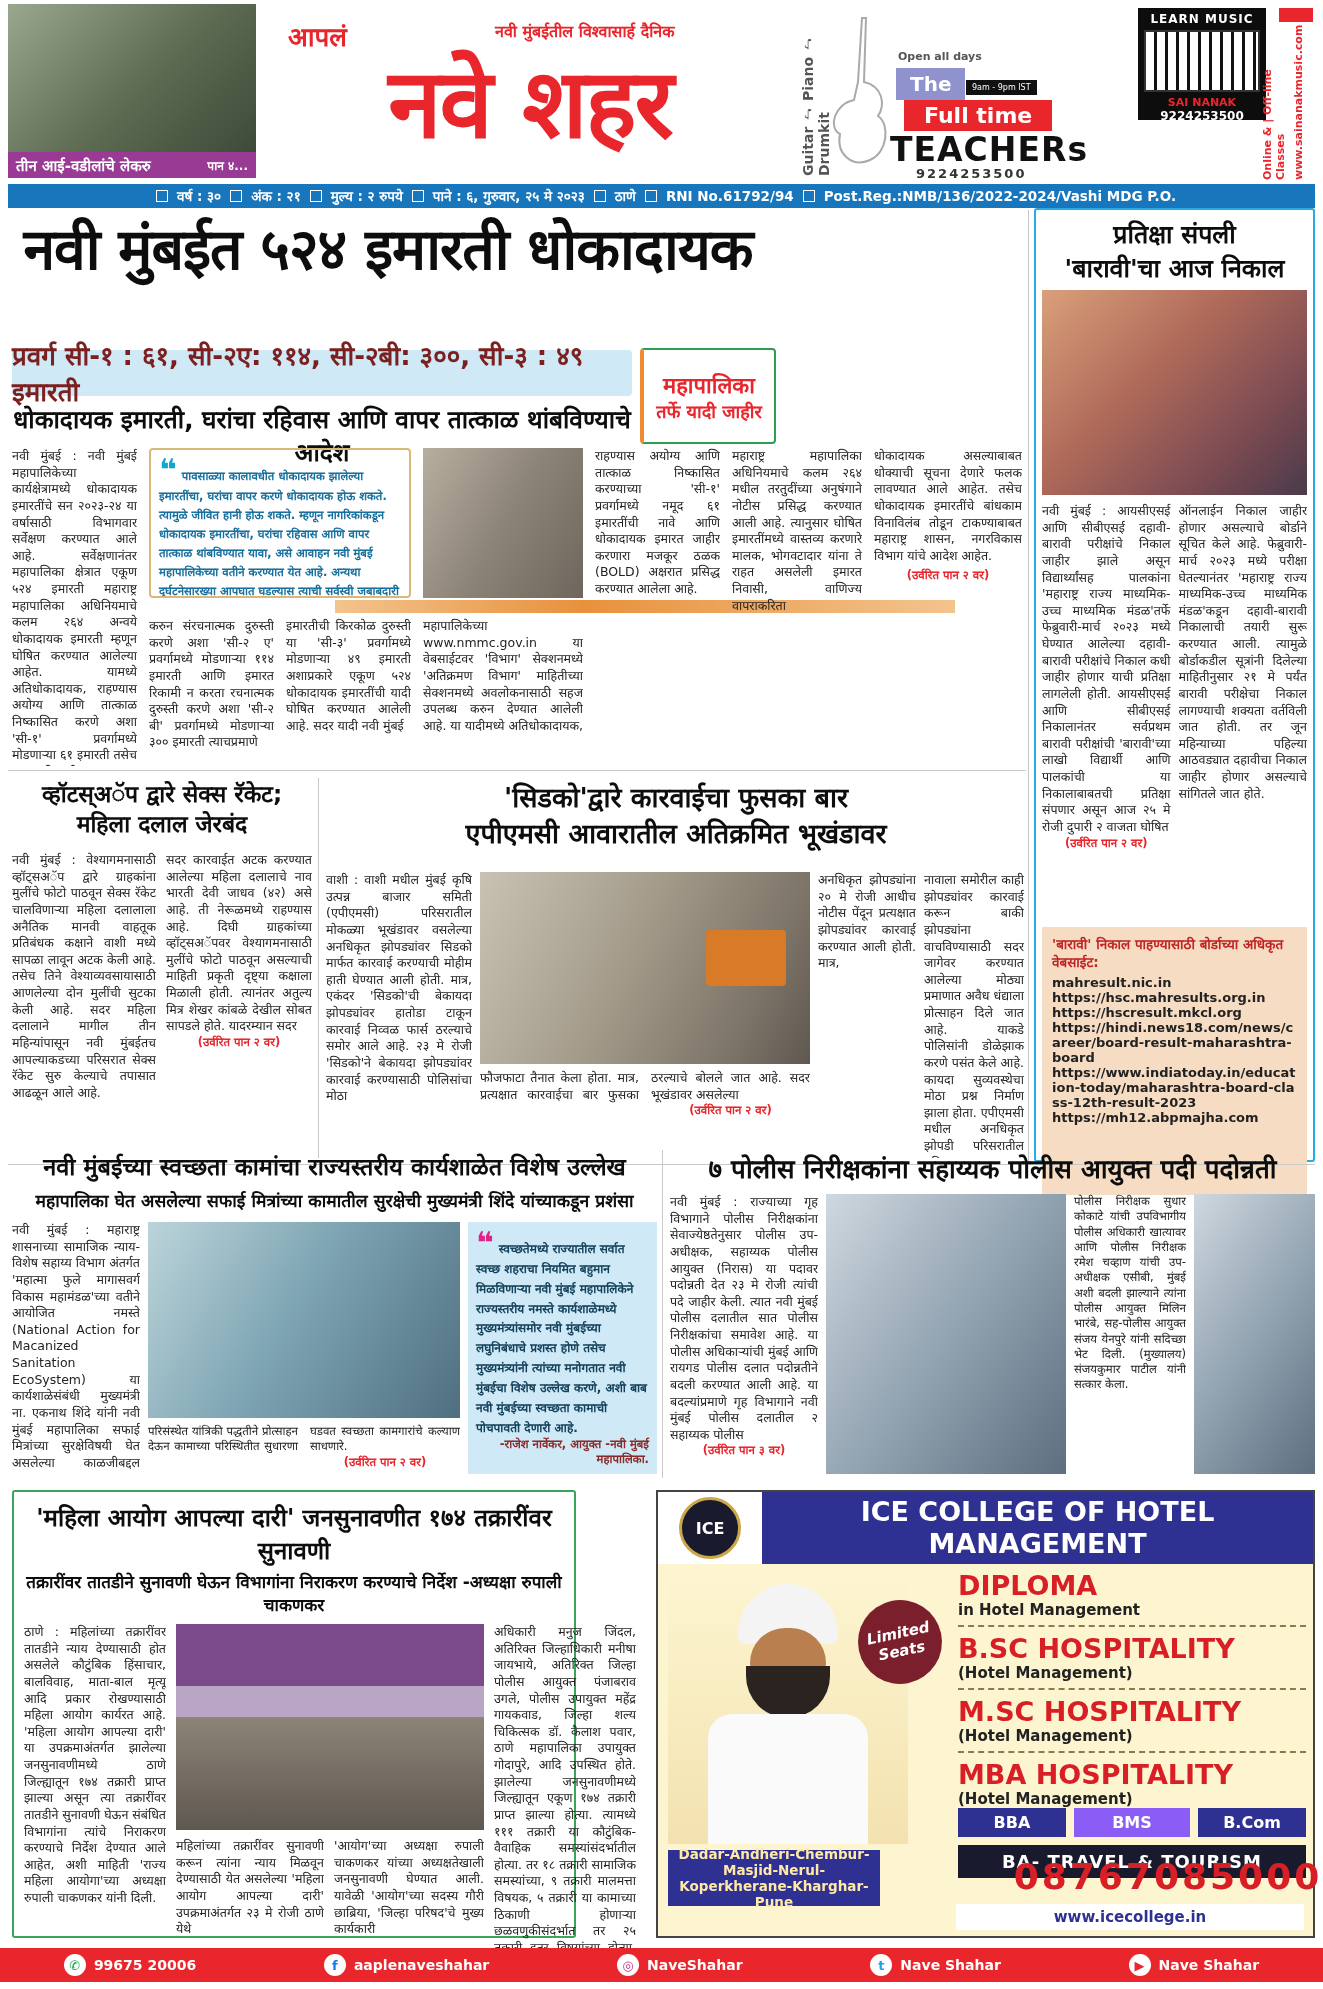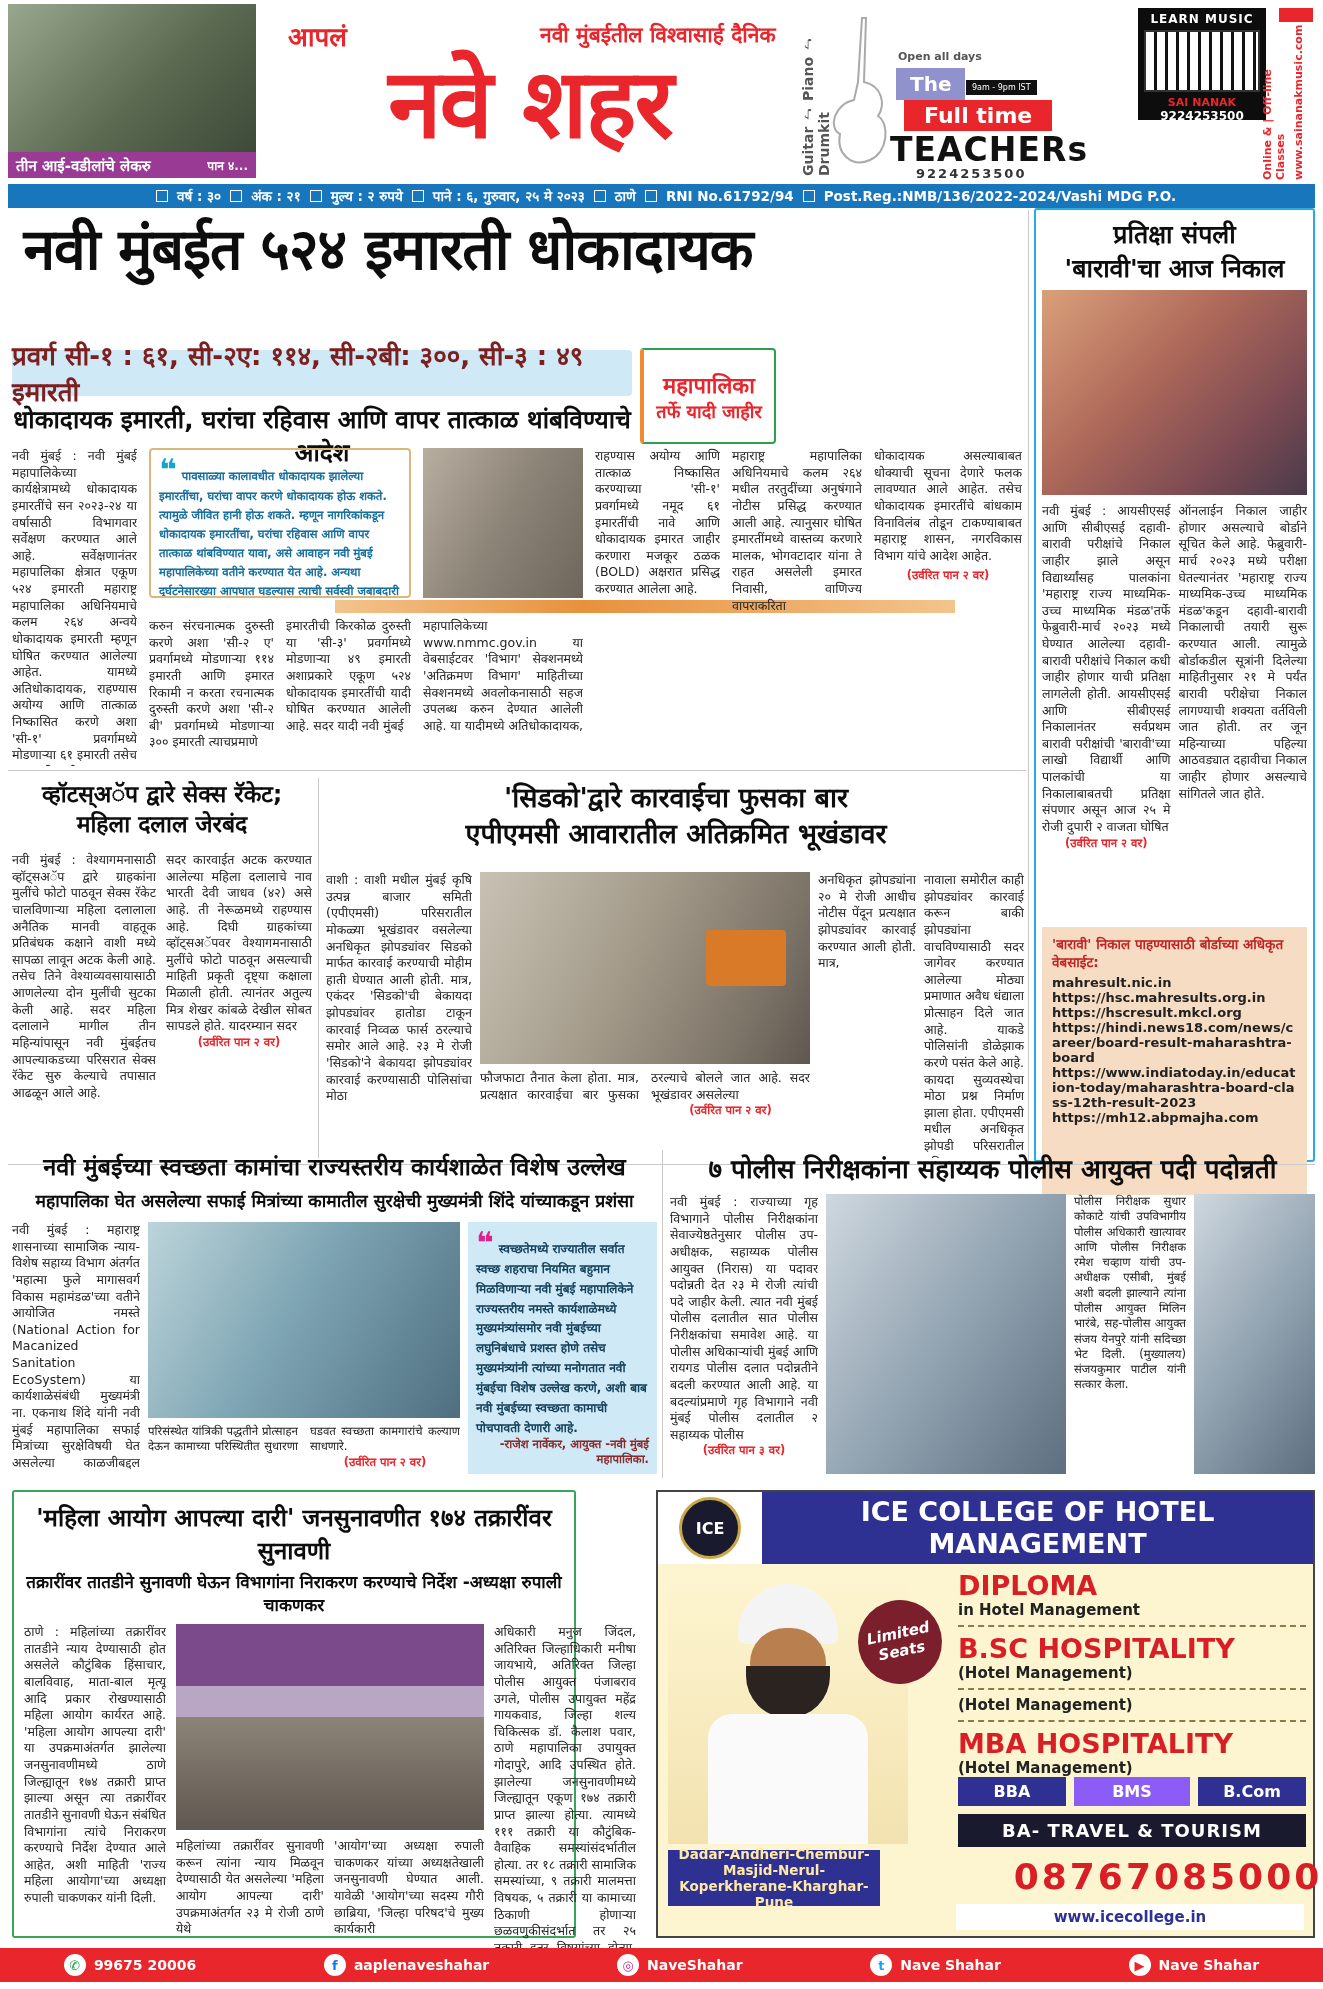--- a/index.html
+++ b/index.html
@@ -29,21 +29,21 @@
 </head>
 <body>
 
 <div class="abs photo" style="left:8px;top:4px;width:248px;height:148px;"></div>
 <div class="abs" style="left:8px;top:152px;width:248px;height:26px;background:#993b94;color:#fff;display:flex;align-items:center;justify-content:space-between;padding:0 8px;box-sizing:border-box;">
   <span style="font-weight:bold;font-size:15px;">तीन आई-वडीलांचे लेकरु</span>
   <span style="font-weight:bold;font-size:12px;">पान ४...</span>
 </div>
 
 <div class="abs" style="left:288px;top:18px;color:#e8262c;font-weight:bold;font-size:26px;">आपलं</div>
-<div class="abs" style="left:540px;top:20px;color:#e8262c;font-weight:bold;font-size:21px;">नवी मुंबईतील विश्वासार्ह दैनिक</div>
+<div class="abs" style="left:495px;top:20px;color:#e8262c;font-weight:bold;font-size:16px;">नवी मुंबईतील विश्वासार्ह दैनिक</div>
 <div class="abs" style="left:280px;top:32px;width:500px;height:146px;color:#e8262c;font-weight:bold;font-size:96px;line-height:1.35;display:flex;align-items:center;justify-content:center;letter-spacing:-2px;">नवे शहर</div>
 
 <div class="abs" style="left:798px;top:4px;width:517px;height:176px;background:#fff;">
   <div class="abs" style="left:2px;top:6px;height:166px;writing-mode:vertical-rl;transform:rotate(180deg);font-weight:bold;font-size:14px;color:#555;">Guitar ♪ Piano ♪ Drumkit</div>
   <svg class="abs" style="left:26px;top:8px;" width="70" height="164" viewBox="0 0 70 164">
     <path d="M38 6 L42 6 L40 70 C58 74 62 92 54 104 C66 112 64 140 46 148 C28 156 12 142 16 122 C4 116 10 92 30 88 L34 70 Z" fill="none" stroke="#aaa" stroke-width="2"></path>
   </svg>
   <div class="abs" style="left:100px;top:46px;font-size:11px;color:#555;font-weight:bold;">Open all days</div>
   <div class="abs" style="left:98px;top:64px;background:#8f92cc;color:#fff;font-weight:bold;font-size:20px;padding:4px 14px;">The</div>
   <div class="abs" style="left:168px;top:76px;background:#111;color:#fff;font-size:8px;padding:3px 6px;">9am - 9pm IST</div>
@@ -218,20 +218,21 @@
       <div style="position:absolute;left:40px;top:140px;width:160px;height:130px;background:#fafafa;border-radius:24px 24px 0 0;"></div>
     </div>
     <div class="abs" style="left:200px;top:36px;width:84px;height:84px;border-radius:50%;background:#7a1f2b;color:#fff;display:flex;align-items:center;justify-content:center;text-align:center;font-weight:bold;font-size:15px;font-style:italic;transform:rotate(-12deg);">Limited Seats</div>
     <div class="abs" style="left:300px;top:6px;width:348px;">
       <div style="color:#d81f26;font-weight:bold;font-size:27px;">DIPLOMA</div>
       <div style="font-weight:bold;font-size:15px;color:#222;">in Hotel Management</div>
       <div class="dashed"></div>
       <div style="color:#d81f26;font-weight:bold;font-size:27px;">B.SC HOSPITALITY</div>
       <div style="font-weight:bold;font-size:15px;color:#222;">(Hotel Management)</div>
       <div class="dashed"></div>
+      <div style="color:#d81f26;font-weight:bold;font-size:27px;">M.SC HOSPITALITY</div>
       <div style="font-weight:bold;font-size:15px;color:#222;">(Hotel Management)</div>
       <div class="dashed"></div>
       <div style="color:#d81f26;font-weight:bold;font-size:27px;">MBA HOSPITALITY</div>
       <div style="font-weight:bold;font-size:15px;color:#222;">(Hotel Management)</div>
       <div style="display:flex;gap:8px;margin-top:0;">
         <div style="flex:1;background:#2e3192;color:#fff;font-weight:bold;text-align:center;padding:5px 0;font-size:16px;">BBA</div>
         <div style="flex:1;background:#8b5cf6;color:#fff;font-weight:bold;text-align:center;padding:5px 4px;font-size:16px;">BMS</div>
         <div style="flex:1;background:#2e3192;color:#fff;font-weight:bold;text-align:center;padding:5px 0;font-size:16px;">B.Com</div>
       </div>
       <div style="margin-top:8px;background:#1a1a2e;color:#fff;font-weight:bold;text-align:center;padding:6px 0;font-size:18px;letter-spacing:1px;">BA- TRAVEL &amp; TOURISM</div>

